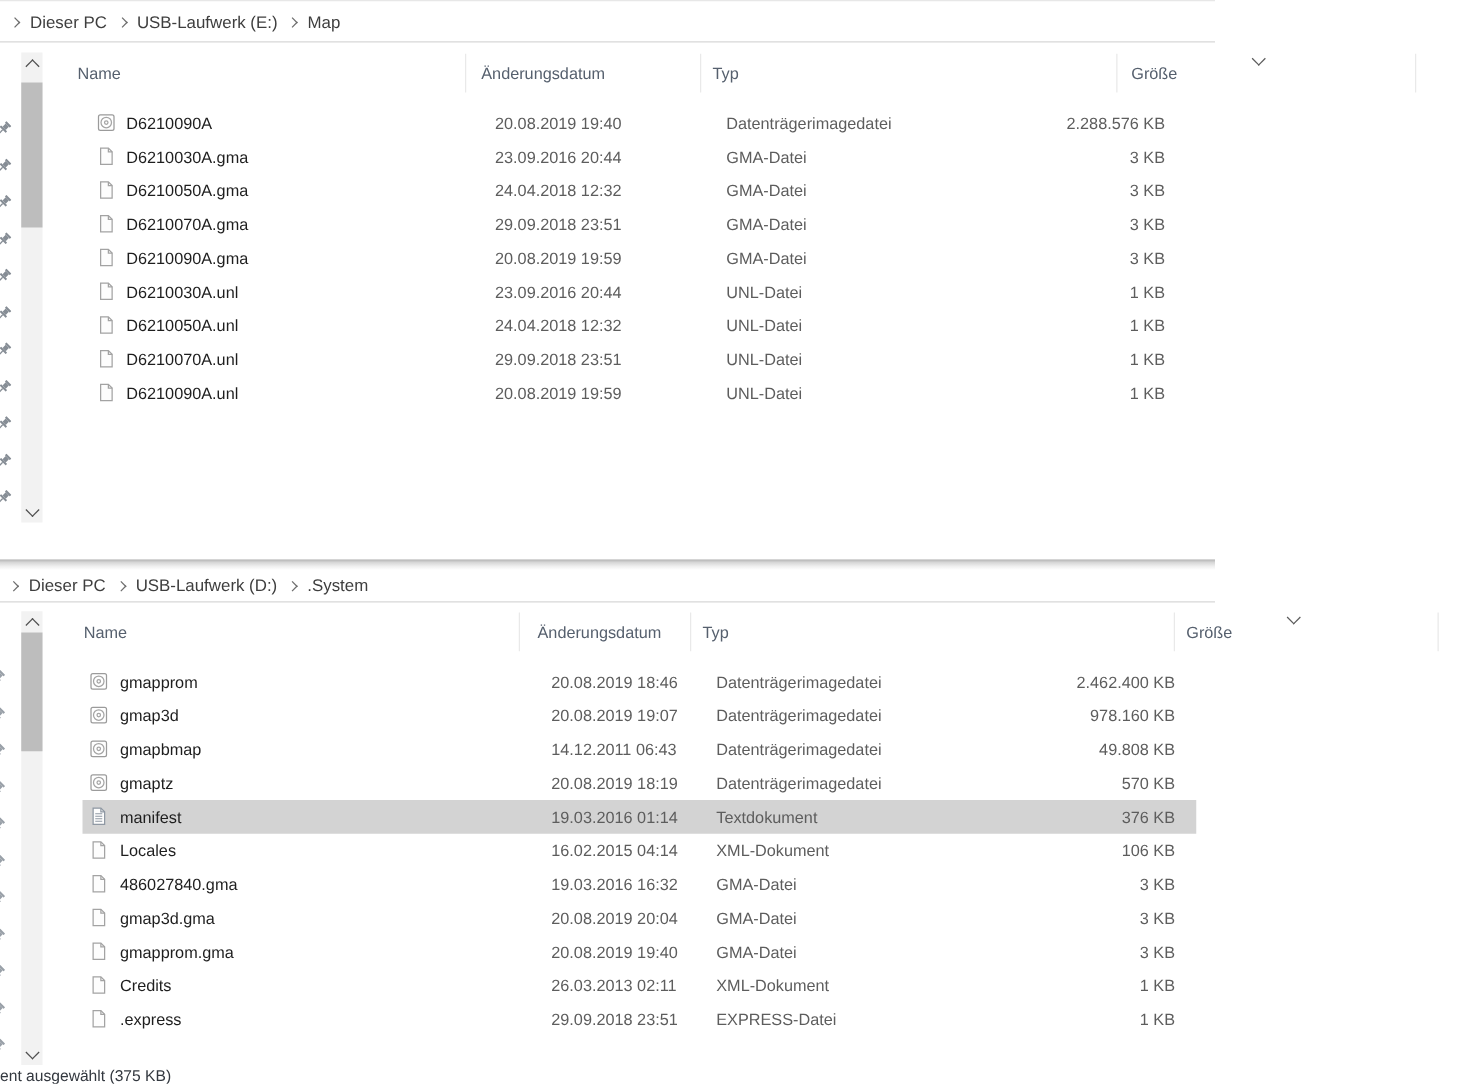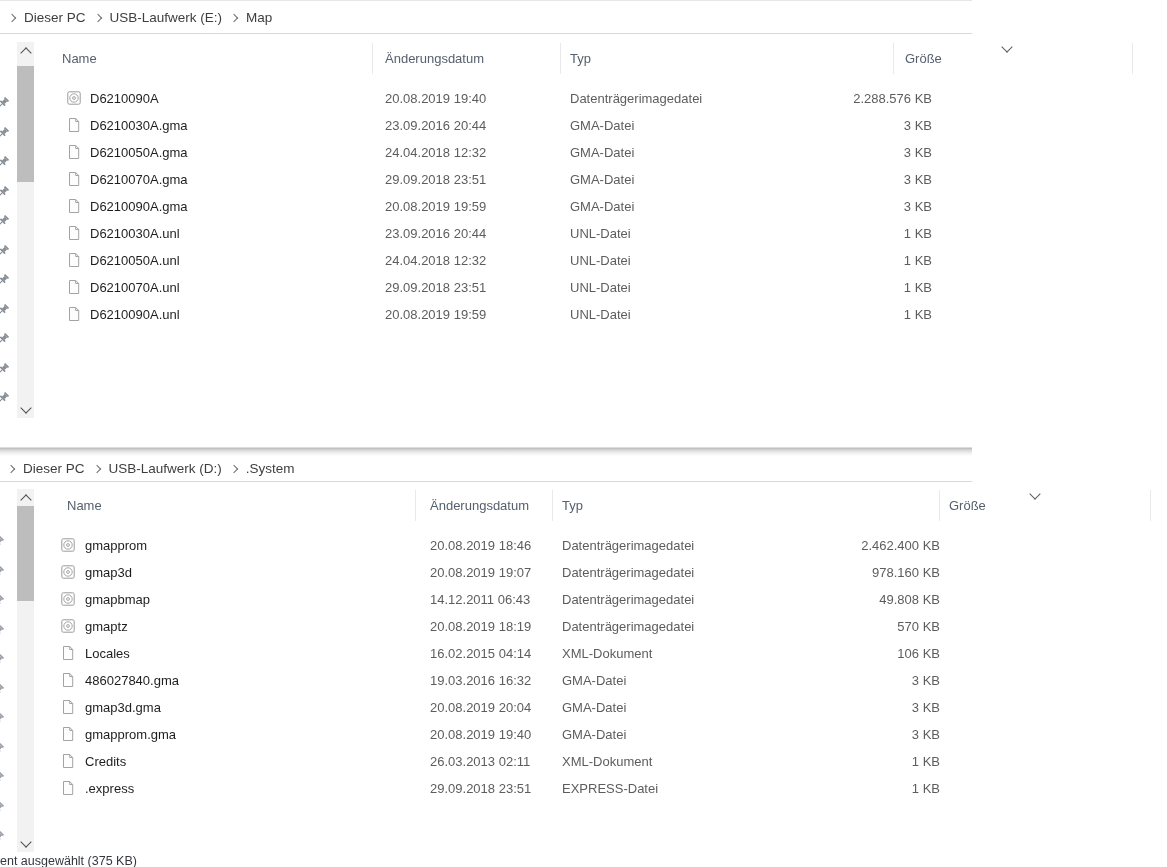--- a/index.html
+++ b/index.html
@@ -38,21 +38,21 @@
   .chev.down{transform:rotate(45deg);}
   .chev.up{transform:rotate(-135deg);}
   
   .colhead{position:absolute;top:42px;left:0;right:0;height:33px;
     font-size:13px;color:var(--c-header-text,#56606e);}
   .hdr{position:absolute;top:9px;white-space:nowrap;cursor:default;}
   .sep{position:absolute;top:1px;height:31px;width:1px;background:#e9e9e9;}
   .sort{position:absolute;top:1px;width:7px;height:7px;
     border-color:#5c5c5c;border-width:1px;}
   
-  .filelist{position:absolute;top:85px;left:0;right:0;}
+  .filelist{position:absolute;top:85px;left:11px;right:0;}
   .row{position:relative;height:27px;}
   .row.selected::before{content:"";position:absolute;left:55px;right:15px;top:0;bottom:0;
     background:var(--c-selection-bg,#d3d3d3);}
   .cell{position:absolute;top:0;line-height:27px;font-size:13px;
     color:var(--c-secondary-text,#5d5d5d);white-space:nowrap;z-index:1;}
   .cell.name{left:var(--name-x);color:var(--c-primary-text,#1e1e1e);}
   .cell.date{left:var(--date-x);}
   .cell.type{left:var(--type-x);}
   .cell.size{right:var(--size-r);text-align:left;}
   .fic{position:absolute;left:var(--icon-x);top:5px;width:16px;height:16px;z-index:1;}
@@ -447,20 +447,34 @@
             <circle cx="8" cy="8" r="1.4" fill="none" stroke="#a5a5a5"></circle>
           </svg>
 
         </span>
         <span class="cell name">gmaptz</span>
         <span class="cell date">20.08.2019 18:19</span>
         <span class="cell type">Datenträgerimagedatei</span>
         <span class="cell size">570 KB</span>
       </div>
 
+      <div class="row selected">
+        <span class="fic icon-text-document">
+
+          <svg class="ic ic-text" width="16" height="16" viewBox="0 0 16 16">
+            <path d="M3.5 1.5h6.2l3 3v10H3.5z" fill="#fdfdfd" stroke="#8f98a3"></path>
+            <path d="M9.7 1.5v3h3" fill="none" stroke="#8f98a3"></path>
+            <path d="M5.2 6h5.6M5.2 8h5.6M5.2 10h5.6M5.2 12h5.6" stroke="#8f98a3" stroke-width="0.9"></path>
+          </svg>
+        </span>
+        <span class="cell name">manifest</span>
+        <span class="cell date">19.03.2016 01:14</span>
+        <span class="cell type">Textdokument</span>
+        <span class="cell size">376 KB</span>
+      </div>
 
       <div class="row">
         <span class="fic icon-file">
 
           <svg class="ic ic-file" width="16" height="16" viewBox="0 0 16 16">
             <path d="M3.5 1.5h6.2l3 3v10H3.5z" fill="#fdfdfd" stroke="#a3a3a3"></path>
             <path d="M9.7 1.5v3h3" fill="none" stroke="#a3a3a3"></path>
           </svg>
 
         </span>

